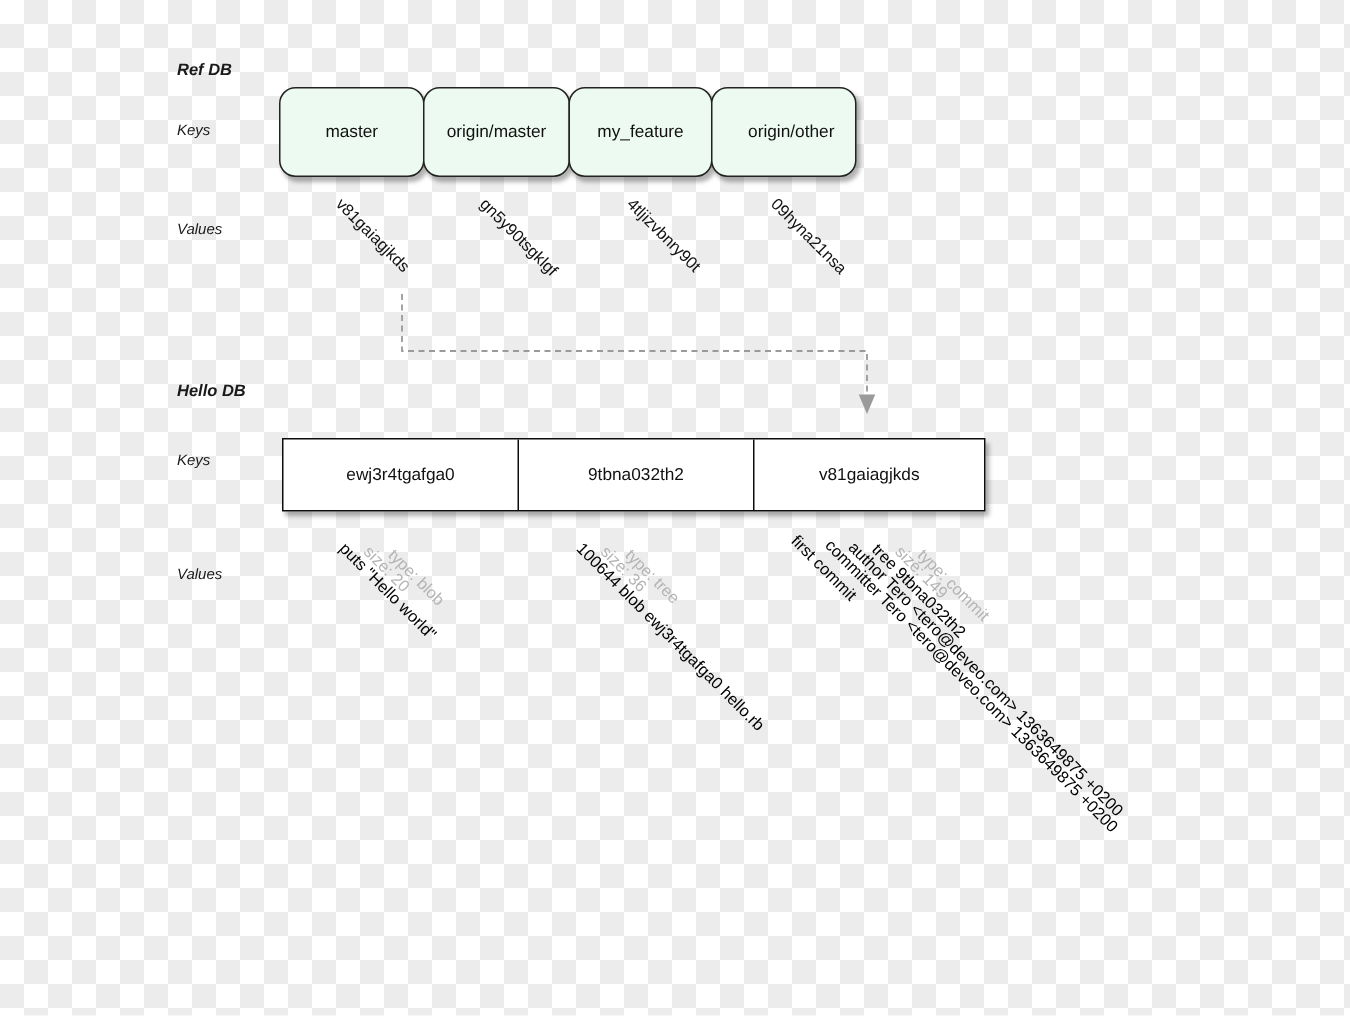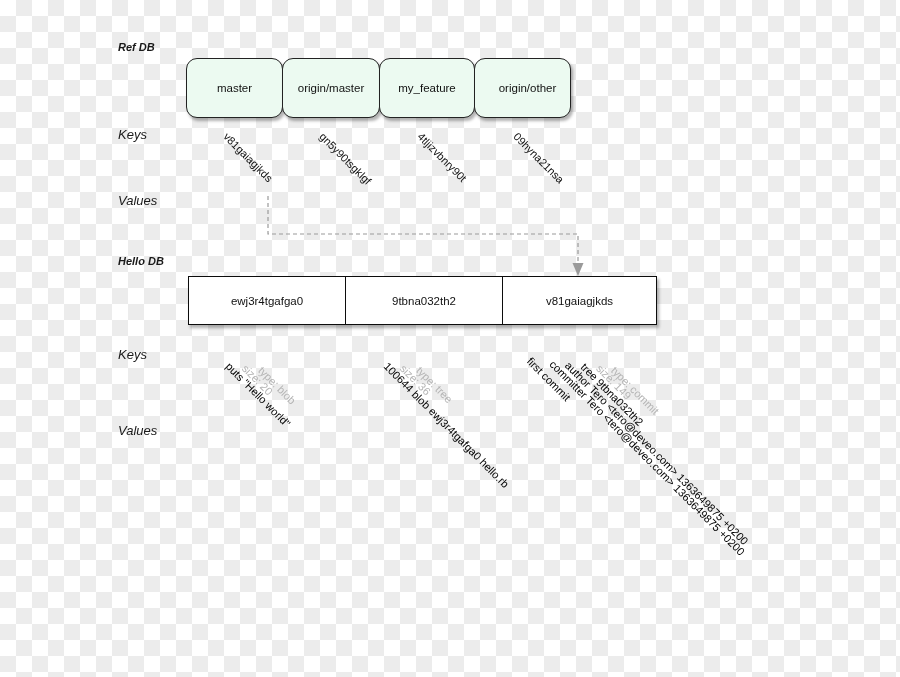--- a/index.html
+++ b/index.html
@@ -29,25 +29,24 @@
   .section-label {
     position: absolute;
     font-size: 11px;
     font-weight: bold;
     font-style: italic;
     color: #1a1a1a;
     white-space: nowrap;
   }
   .row-label {
     position: absolute;
-    font-size: 13px;
+    font-size: 10px;
     font-style: italic;
     color: #1a1a1a;
     white-space: nowrap;
-    margin-top: 45px;
   }
 
   
   .refdb-row {
     position: absolute;
     left: 186px;
     top: 58px;
     display: flex;
     height: 60px;
   }
@@ -65,21 +64,21 @@
     box-shadow: 2px 3px 3px rgba(0,0,0,0.30);
     margin-right: -1px;
     padding: 0 6px;
     white-space: nowrap;
   }
 
   
   .objdb-row {
     position: absolute;
     left: 188px;
-    top: 276px;
+    top: 292px;
     display: flex;
     height: 49px;
     border: 1.6px solid #0c0c0c;
     box-sizing: border-box;
     background: #ffffff;
     box-shadow: 2px 3px 3px rgba(0,0,0,0.30);
   }
   .obj-key {
     box-sizing: border-box;
     height: 100%;

